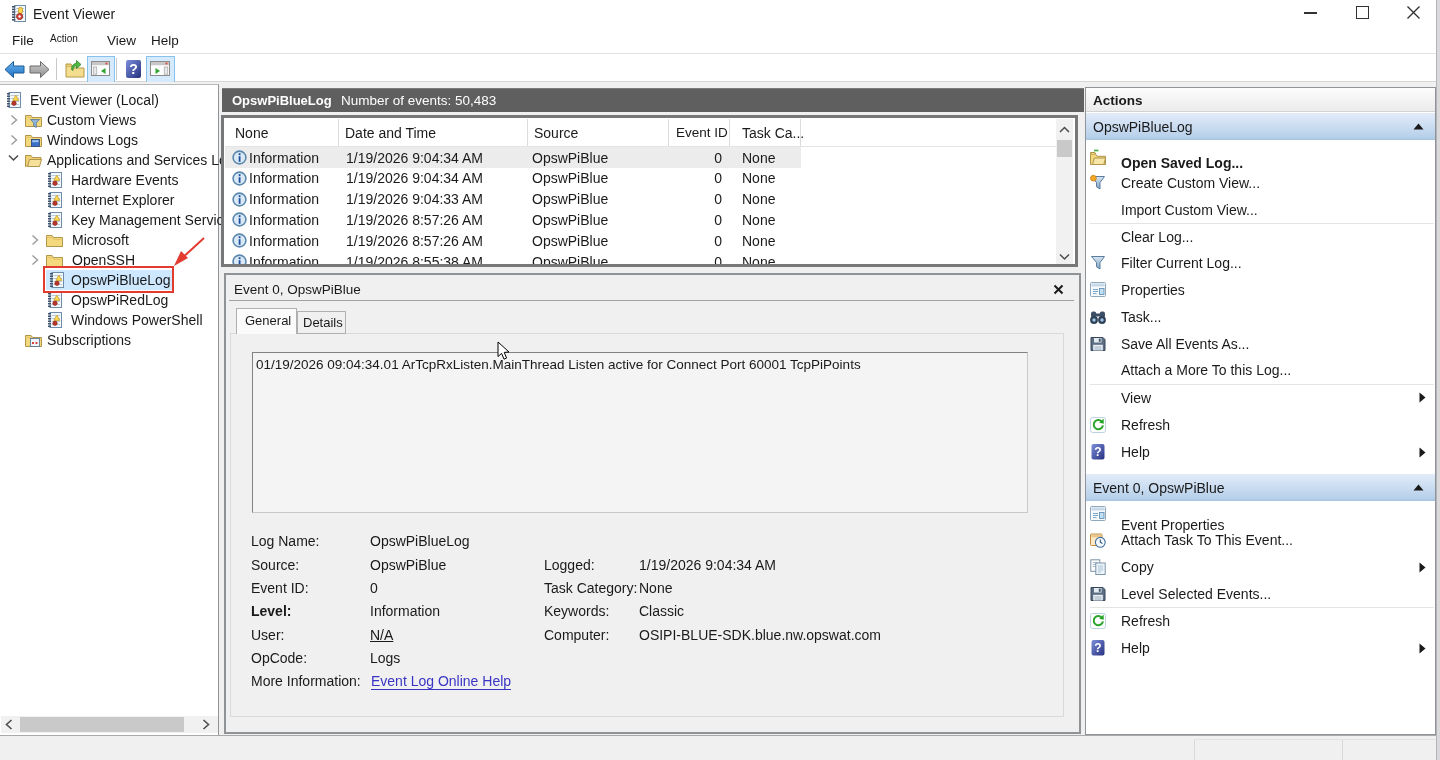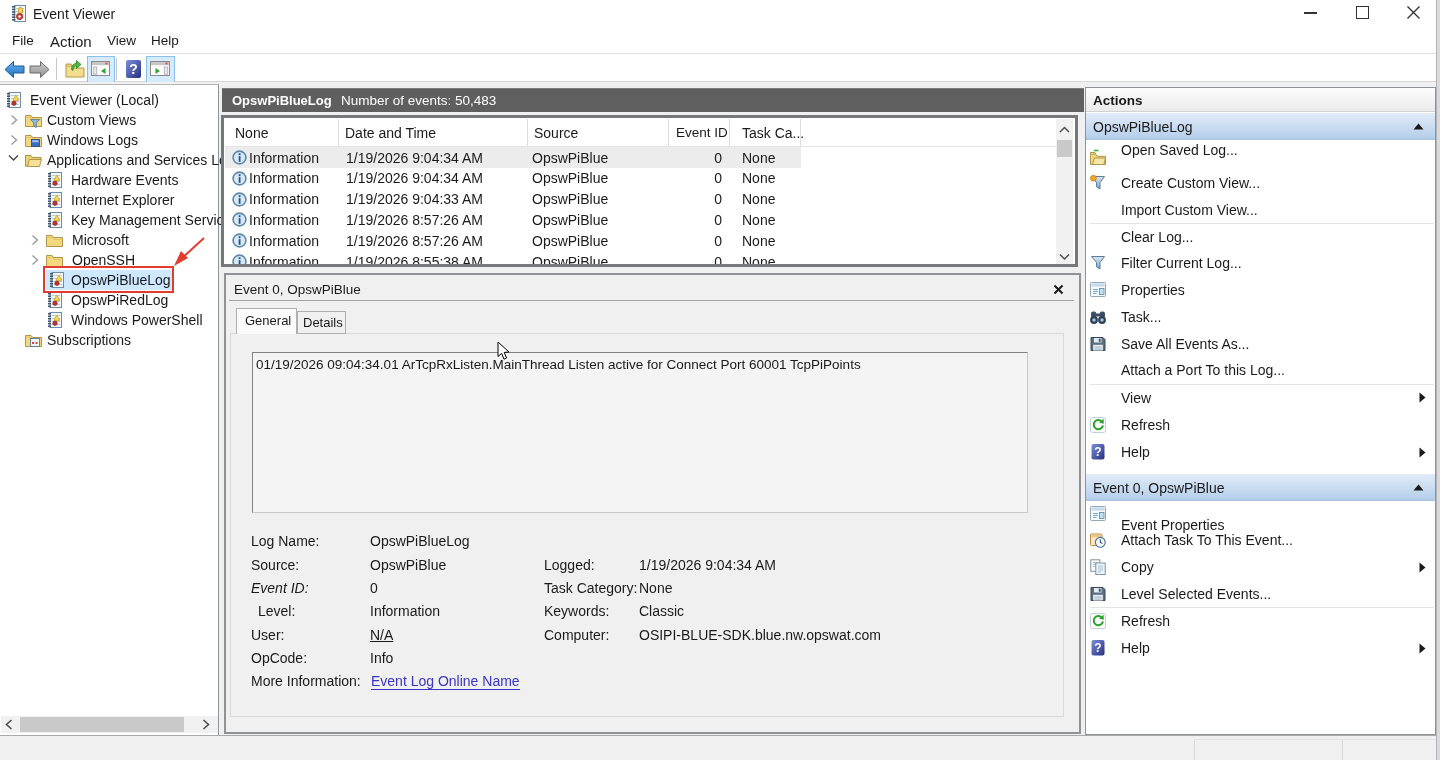--- a/index.html
+++ b/index.html
@@ -15,21 +15,21 @@
 <div class="abs" style="left:0;top:0;width:1440px;height:27px;background:#ffffff;"></div>
 <div class="tx" style="left:33px;top:7px;font-size:14px;">Event Viewer</div>
 
 <div class="abs" style="left:1304px;top:12px;width:13px;height:2px;background:#333;"></div>
 <div class="abs" style="left:1356px;top:6px;width:11px;height:11px;border:1.5px solid #333;"></div>
 <svg style="left:1407px;top:6px;" width="13" height="13">
     <path d="M0.5 0.5 L12.5 12.5 M12.5 0.5 L0.5 12.5" stroke="#333" stroke-width="1.4"></path>
   </svg>
 
 <div class="tx" style="left:12px;top:34px;font-size:13.5px;">File</div>
-<div class="tx" style="left:50px;top:34px;font-size:15px;">Action</div>
+<div class="tx" style="left:50px;top:34px;font-size:10px;">Action</div>
 <div class="tx" style="left:107px;top:34px;font-size:13.5px;">View</div>
 <div class="tx" style="left:151px;top:34px;font-size:13.5px;">Help</div>
 <div class="abs" style="left:0;top:53px;width:1440px;height:1px;background:#e2e2e2;"></div>
 
 <div class="abs" style="left:0;top:54px;width:1440px;height:27px;background:#ffffff;"></div>
 <div class="abs" style="left:0;top:81px;width:1440px;height:1px;background:#d6d6d6;"></div>
 
 <svg style="left:12px;top:5px;" width="14" height="17" viewBox="0 0 14 17">
   <rect x="2.5" y="0.5" width="11" height="16" fill="#f4f8fc" stroke="#6f8cab"></rect>
   <g stroke="#b9cbdd" stroke-width="1">
@@ -433,49 +433,49 @@
 <svg style="left:497px;top:341px;" width="13" height="20" viewBox="0 0 13 20">
     <path d="M1 1 L1 15.5 L4.6 12.4 L7 18.2 L9.6 17 L7.2 11.4 L12 11 Z" fill="#ffffff" stroke="#000" stroke-width="1"></path>
   </svg>
 
 <div class="tx" style="left:251px;top:534.0px;">Log Name:</div>
 <div class="tx" style="left:370px;top:534.0px;">OpswPiBlueLog</div>
 <div class="tx" style="left:251px;top:557.5px;">Source:</div>
 <div class="tx" style="left:370px;top:557.5px;">OpswPiBlue</div>
 <div class="tx" style="left:544px;top:557.5px;">Logged:</div>
 <div class="tx" style="left:639px;top:557.5px;">1/19/2026 9:04:34 AM</div>
-<div class="tx" style="left:251px;top:581.0px;font-style:italic;">Event ID:</div>
+<div class="tx" style="left:251px;top:581.0px;">Event ID:</div>
 <div class="tx" style="left:370px;top:581.0px;">0</div>
 <div class="tx" style="left:544px;top:581.0px;">Task Category:</div>
 <div class="tx" style="left:639px;top:581.0px;">None</div>
-<div class="tx" style="left:258px;top:604.0px;">Level:</div>
+<div class="tx" style="left:251px;top:604.0px;font-weight:bold;">Level:</div>
 <div class="tx" style="left:370px;top:604.0px;">Information</div>
 <div class="tx" style="left:544px;top:604.0px;">Keywords:</div>
 <div class="tx" style="left:639px;top:604.0px;">Classic</div>
 <div class="tx" style="left:251px;top:627.5px;">User:</div>
 <div class="tx" style="left:370px;top:627.5px;text-decoration:underline;">N/A</div>
 <div class="tx" style="left:544px;top:627.5px;">Computer:</div>
 <div class="tx" style="left:639px;top:627.5px;">OSIPI-BLUE-SDK.blue.nw.opswat.com</div>
 <div class="tx" style="left:251px;top:651.0px;">OpCode:</div>
-<div class="tx" style="left:370px;top:651.0px;">Info</div>
+<div class="tx" style="left:370px;top:651.0px;">Logs</div>
 <div class="tx" style="left:251px;top:674.0px;">More Information:</div>
-<div class="tx" style="left:371px;top:674px;color:#3a34c4;border-bottom:1px solid #3a34c4;padding-bottom:1px;">Event Log Online Name</div>
+<div class="tx" style="left:371px;top:674px;color:#3a34c4;border-bottom:1px solid #3a34c4;padding-bottom:1px;">Event Log Online Help</div>
 
 <div class="abs" style="left:1085px;top:87px;width:351px;height:648px;background:#ffffff;border:1px solid #8f9499;box-sizing:border-box;"></div>
 <div class="abs" style="left:1086px;top:88px;width:349px;height:24px;background:linear-gradient(#fcfcfc,#ebebeb);border-bottom:1px solid #d2d2d2;box-sizing:border-box;"></div>
 <div class="tx" style="left:1093px;top:94px;font-weight:bold;font-size:13.5px;">Actions</div>
 <div class="abs" style="left:1086px;top:113px;width:349px;height:27px;background:linear-gradient(#e2ecf9,#b7d0ea 90%,#a8c3e0);"></div>
 <div class="tx" style="left:1093px;top:120px;">OpswPiBlueLog</div>
 <svg style="left:1413px;top:123px;" width="11" height="7">
     <path d="M0.5 6.5 L5.5 0.5 L10.5 6.5 Z" fill="#1a1a1a"></path>
   </svg>
 <svg style="left:1090px;top:148.5px;" width="16" height="16">
     <use href="#sym-openlog"></use>
   </svg>
-<div class="tx" style="left:1121px;top:143px;">Open Saved Log...</div>
+<div class="tx" style="left:1121px;top:156px;font-weight:bold;">Open Saved Log...</div>
 <svg style="left:1090px;top:175px;" width="16" height="16">
     <use href="#sym-funnel"></use>
     <circle cx="3.4" cy="3.2" r="2.9" fill="#f5a623" stroke="#c07818" stroke-width="0.7"></circle>
   </svg>
 <div class="tx" style="left:1121px;top:176px;">Create Custom View...</div>
 <div class="tx" style="left:1121px;top:202.5px;">Import Custom View...</div>
 <div class="abs" style="left:1090px;top:223px;width:344px;height:1px;background:#e4e4e4;"></div>
 <div class="tx" style="left:1121px;top:229.5px;">Clear Log...</div>
 <svg style="left:1090px;top:255px;" width="16" height="16">
     <use href="#sym-funnel"></use>
@@ -486,21 +486,21 @@
   </svg>
 <div class="tx" style="left:1121px;top:283px;">Properties</div>
 <svg style="left:1090px;top:308.5px;" width="16" height="16">
     <use href="#sym-binoc"></use>
   </svg>
 <div class="tx" style="left:1121px;top:309.5px;">Task...</div>
 <svg style="left:1090px;top:335.5px;" width="16" height="16">
     <use href="#sym-floppy"></use>
   </svg>
 <div class="tx" style="left:1121px;top:336.5px;">Save All Events As...</div>
-<div class="tx" style="left:1121px;top:363px;">Attach a Port To this Log...</div>
+<div class="tx" style="left:1121px;top:363px;">Attach a More To this Log...</div>
 <div class="abs" style="left:1090px;top:384px;width:344px;height:1px;background:#e4e4e4;"></div>
 <div class="tx" style="left:1121px;top:390.5px;">View</div>
 <svg style="left:1419px;top:392.0px;" width="7" height="11">
     <path d="M0.5 0.5 L6.5 5.5 L0.5 10.5 Z" fill="#1a1a1a"></path>
   </svg>
 <svg style="left:1090px;top:416.5px;" width="16" height="16">
     <use href="#sym-refresh"></use>
   </svg>
 <div class="tx" style="left:1121px;top:417.5px;">Refresh</div>
 <svg style="left:1090px;top:444px;" width="16" height="16">

